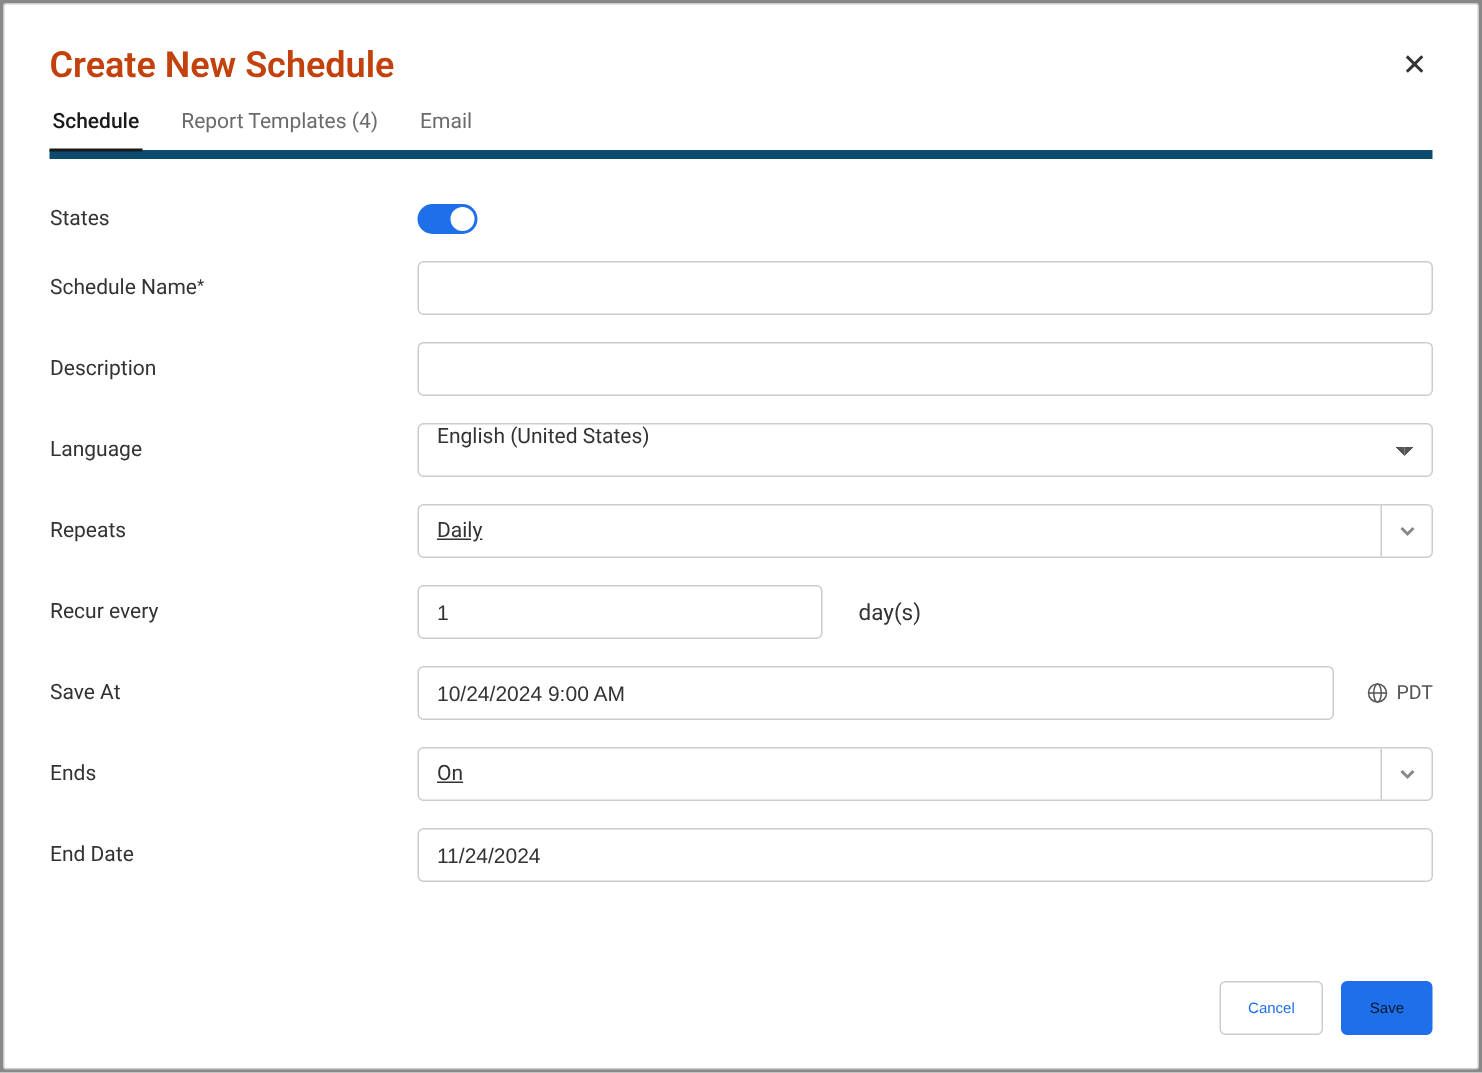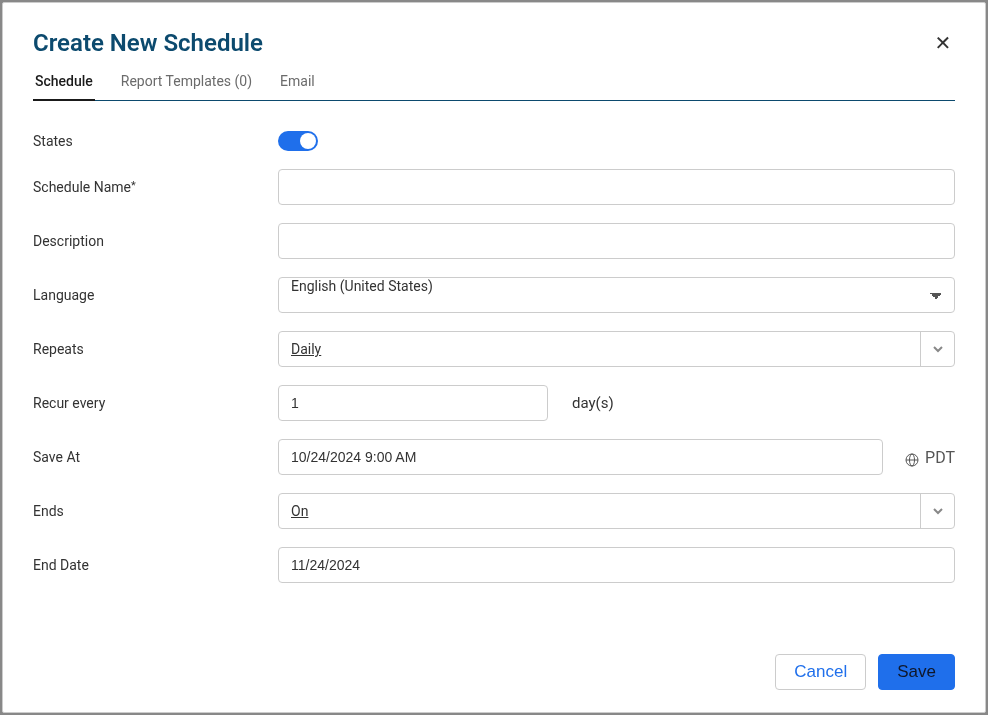--- a/index.html
+++ b/index.html
@@ -23,42 +23,42 @@
       border: 1px solid #ccc;
       border-radius: 2px;
     }
     .modal-header {
       padding: 26px 30px 0 30px;
       position: relative;
     }
     .modal-title {
       font-size: 24px;
       font-weight: 600;
-      color: #0c4a6e;
+      color: #c2410c;
       margin-bottom: 16px;
     }
     .close-btn {
       position: absolute;
       top: 28px;
       right: 30px;
       width: 24px;
       height: 24px;
       display: flex;
       align-items: center;
       justify-content: center;
       cursor: pointer;
       font-size: 20px;
       color: #333;
       background: none;
       border: none;
     }
     .tabs {
       display: flex;
       gap: 24px;
-      border-bottom: 1px solid #0c4a6e;
+      border-bottom: 6px solid #0c4a6e;
     }
     .tab {
       padding: 0 2px 10px 2px;
       font-size: 14px;
       color: #6b6b6b;
       cursor: pointer;
       border-bottom: 2px solid transparent;
       margin-bottom: -1px;
     }
     .tab.active {
@@ -153,40 +153,40 @@
       right: 2px;
       top: 2px;
       width: 16px;
       height: 16px;
       background: #fff;
       border-radius: 50%;
     }
     
     .tz-wrap {
       display: flex;
-      align-items: flex-end;
+      align-items: flex-start;
       gap: 6px;
-      font-size: 16px;
+      font-size: 13px;
       color: #555;
       margin-left: 10px;
     }
     .tz-wrap svg { width: 14px; height: 14px; }
     .tz-wrap svg * { stroke: #555; fill: none; stroke-width: 1; }
     
     .modal-footer {
       padding: 16px 30px 22px 30px;
       display: flex;
       justify-content: flex-end;
       gap: 12px;
     }
     .btn {
       height: 36px;
       padding: 0 18px;
       border-radius: 4px;
-      font-size: 17px;
+      font-size: 10px;
       cursor: pointer;
       display: inline-flex;
       align-items: center;
       justify-content: center;
     }
     .btn-secondary {
       background: #fff;
       border: 1px solid #ccc;
       color: #1f6feb;
     }
@@ -205,21 +205,21 @@
 <body>
 
 <div class="modal">
   <div class="modal-header">
     <h1 class="modal-title">Create New Schedule</h1>
     <button class="close-btn">
       <span>✕</span>
     </button>
     <div class="tabs">
       <div class="tab active">Schedule</div>
-      <div class="tab">Report Templates (0)</div>
+      <div class="tab">Report Templates (4)</div>
       <div class="tab">Email</div>
     </div>
   </div>
 
   <div class="modal-body">
 
     <div class="form-row">
       <div class="form-label">States</div>
       <div class="form-control-wrap">
         <div class="toggle">

